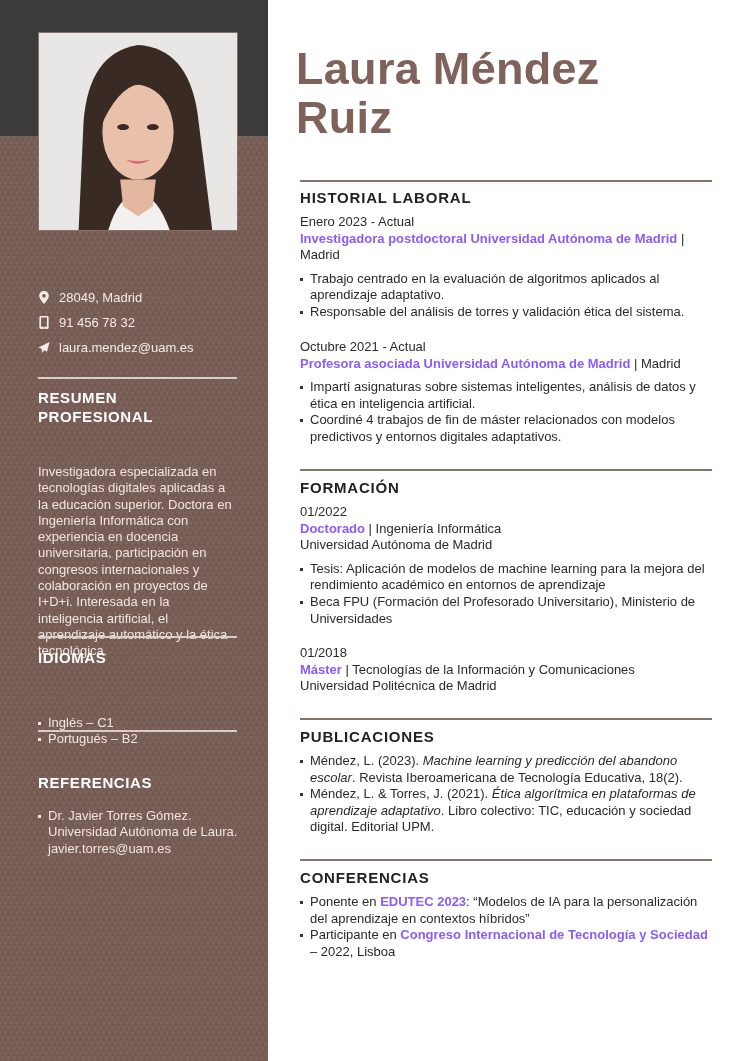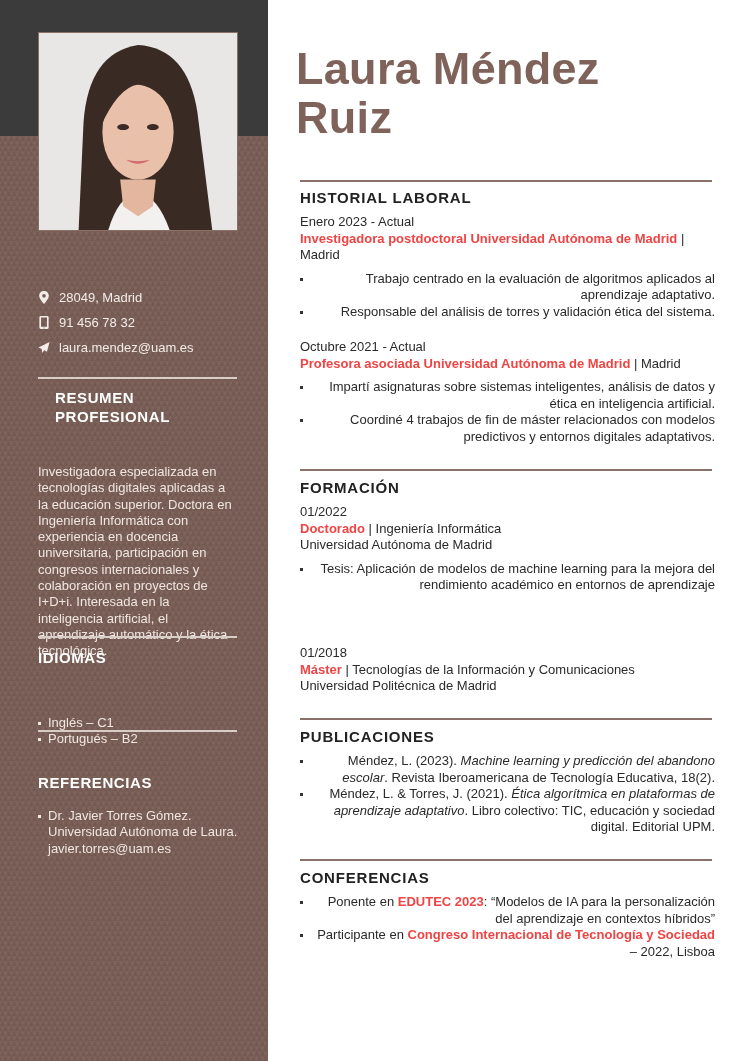--- a/index.html
+++ b/index.html
@@ -30,23 +30,23 @@
   .side-rule { position: absolute; left: 38px; width: 199px; height: 2px; background: #d9cdc8; }
   .side-title { position: absolute; left: 38px; width: 200px; color: #ffffff; font-weight: 700; font-size: 15px; letter-spacing: 0.6px; line-height: 19px; }
   .side-text { position: absolute; left: 38px; width: 200px; color: #f0e6e2; font-size: 13px; line-height: 16.3px; }
   .side-list { list-style: none; margin-top: 42px; }
   .side-list li { position: relative; padding-left: 10px; }
   .side-list li::before { content: ""; position: absolute; left: 0; top: 7px; width: 3px; height: 3px; background: #f0e6e2; }
   .name { position: absolute; left: 296px; top: 44px; color: #7f635b; font-weight: 700; font-size: 45px; line-height: 49px; letter-spacing: 0.3px; }
   .main-rule { position: absolute; left: 300px; width: 412px; height: 2px; background: #8a716a; }
   .sec-title { position: absolute; left: 300px; font-weight: 700; font-size: 15px; letter-spacing: 0.8px; color: #222; }
   .block { position: absolute; left: 300px; width: 415px; font-size: 13px; line-height: 16.6px; color: #2a2a2a; }
-  .block b { color: #ef4444; }
+  .block b { color: #8b5cf6; }
   .bul { list-style: none; margin-top: 7px; }
-  .bul li { position: relative; padding-left: 10px; text-align: right; }
+  .bul li { position: relative; padding-left: 10px; }
   .bul li::before { content: ""; position: absolute; left: 0; top: 7px; width: 3px; height: 3px; background: #333; }
 </style>
 </head>
 <body>
 
 <div class="sidebar"></div>
 <div class="sidebar-top"></div>
 
 <div class="photo">
   <svg viewBox="0 0 200 199">
@@ -83,21 +83,21 @@
     <span class="ic">
       <svg viewBox="0 0 12 14">
           <path d="M12 1L0 7l3.5 1.5L4 13l2.2-3 3 1.6z"></path>
         </svg>
     </span>
     <span>laura.mendez@uam.es</span>
   </div>
 </div>
 
 <div class="side-rule" style="top:377px;"></div>
-<div class="side-title" style="top:388px;margin-left:17px;">
+<div class="side-title" style="top:388px;">
   <div>RESUMEN</div>
   <div>PROFESIONAL</div>
 </div>
 <div class="side-text" style="top:432px;margin-top:32px;">Investigadora especializada en tecnologías digitales aplicadas a la educación superior. Doctora en Ingeniería Informática con experiencia en docencia universitaria, participación en congresos internacionales y colaboración en proyectos de I+D+i. Interesada en la inteligencia artificial, el aprendizaje automático y la ética tecnológica.</div>
 
 <div class="side-rule" style="top:636px;"></div>
 <div class="side-title" style="top:648px;">IDIOMAS</div>
 <ul class="side-text side-list" style="top:673px;">
   <li>Inglés – C1</li>
   <li>Portugués – B2</li>
@@ -137,20 +137,21 @@
 
 <div class="main-rule" style="top:469px;"></div>
 <div class="sec-title" style="top:479px;">FORMACIÓN</div>
 
 <div class="block" style="top:504px;">
   <div>01/2022</div>
   <div><b>Doctorado</b><span> | </span><span>Ingeniería Informática</span></div>
   <div>Universidad Autónoma de Madrid</div>
   <ul class="bul">
     <li>Tesis: Aplicación de modelos de machine learning para la mejora del rendimiento académico en entornos de aprendizaje</li>
+    <li>Beca FPU (Formación del Profesorado Universitario), Ministerio de Universidades</li>
   </ul>
 </div>
 
 <div class="block" style="top:645px;">
   <div>01/2018</div>
   <div><b>Máster</b><span> | </span><span>Tecnologías de la Información y Comunicaciones</span></div>
   <div>Universidad Politécnica de Madrid</div>
 </div>
 
 <div class="main-rule" style="top:718px;"></div>

